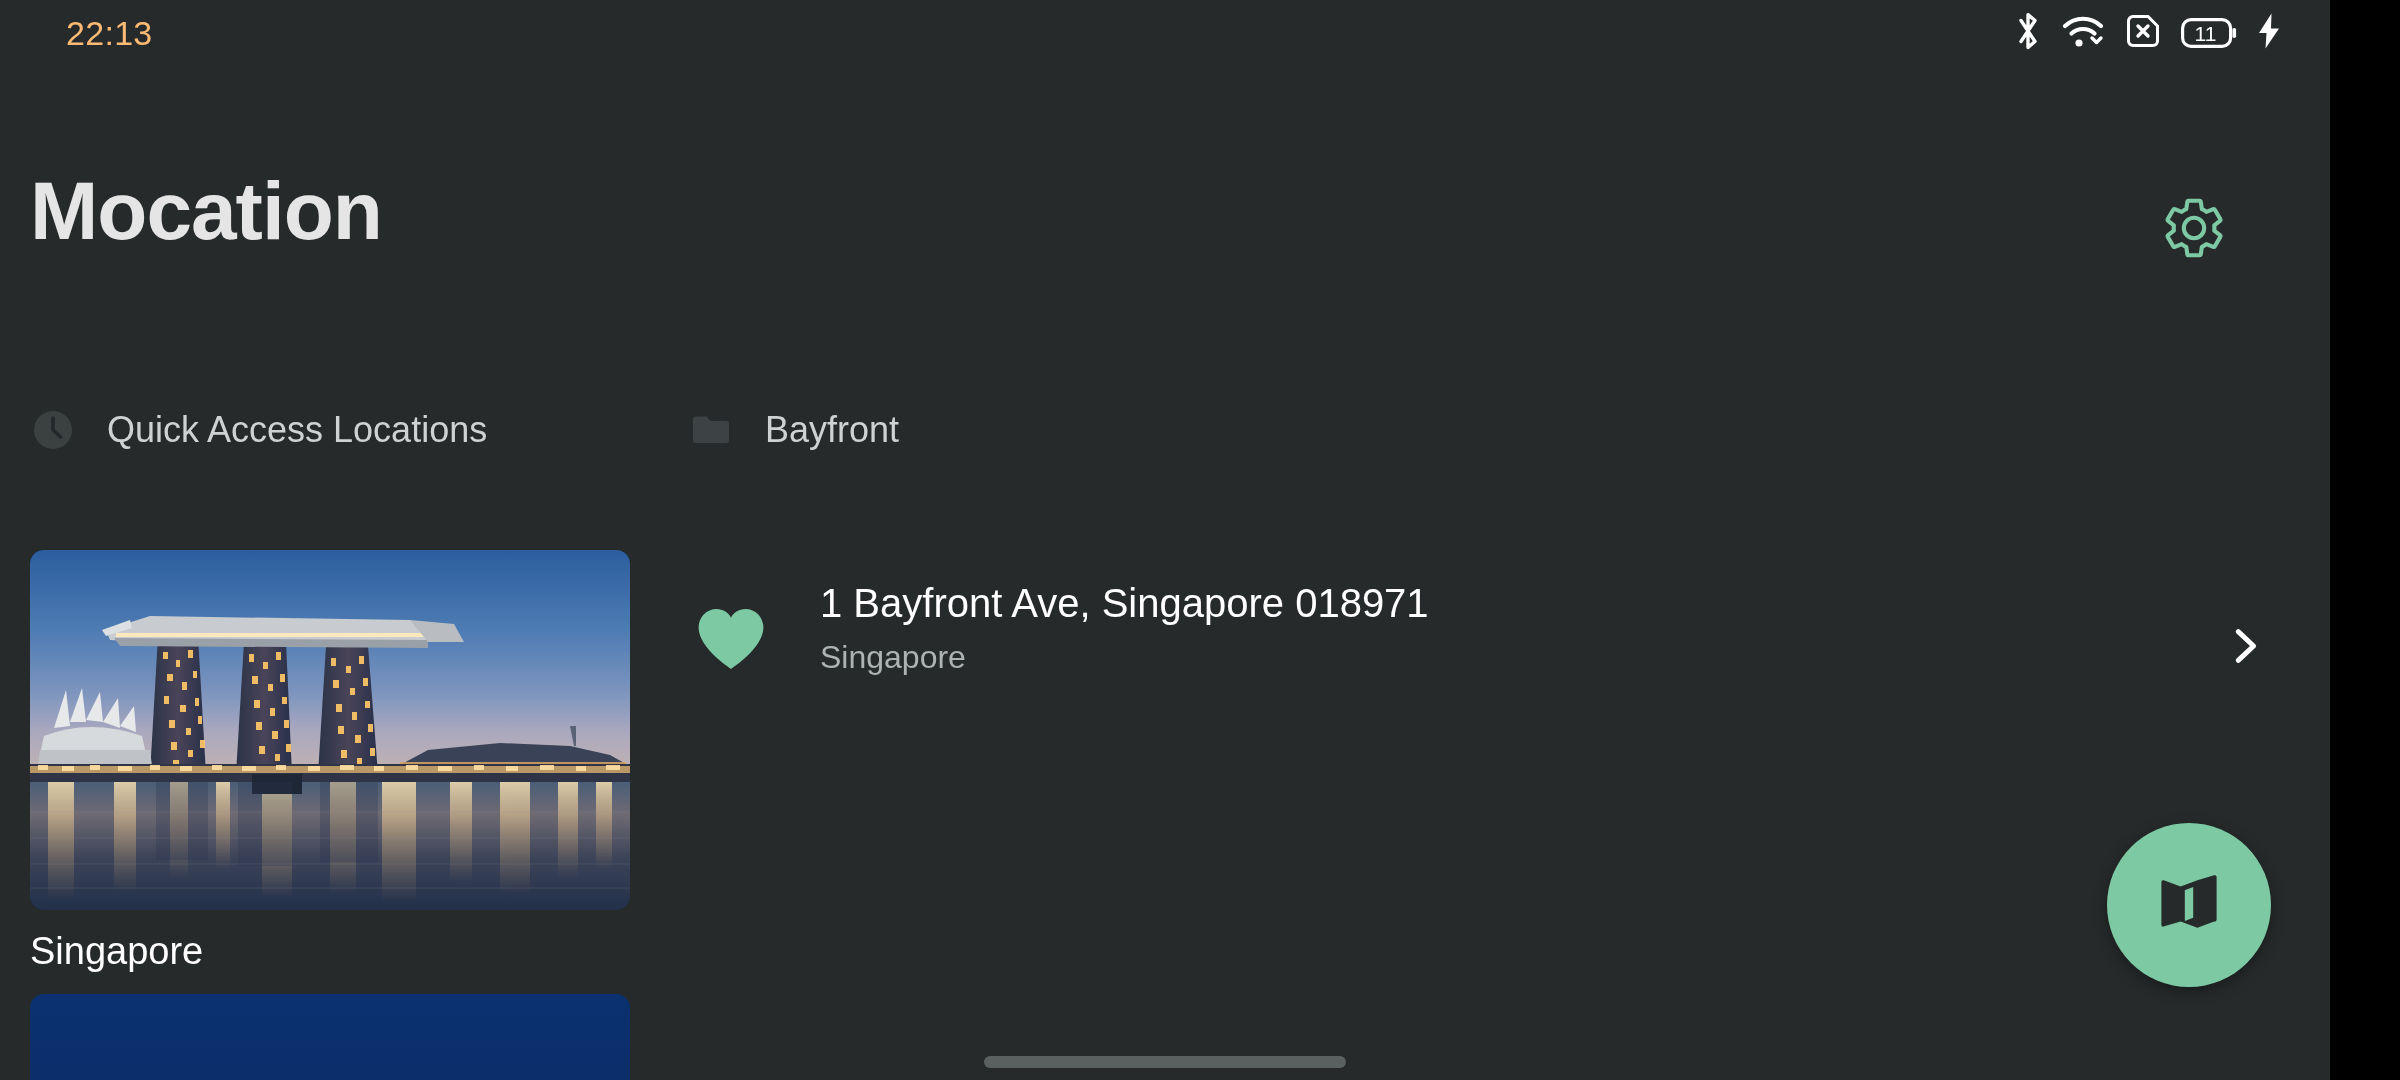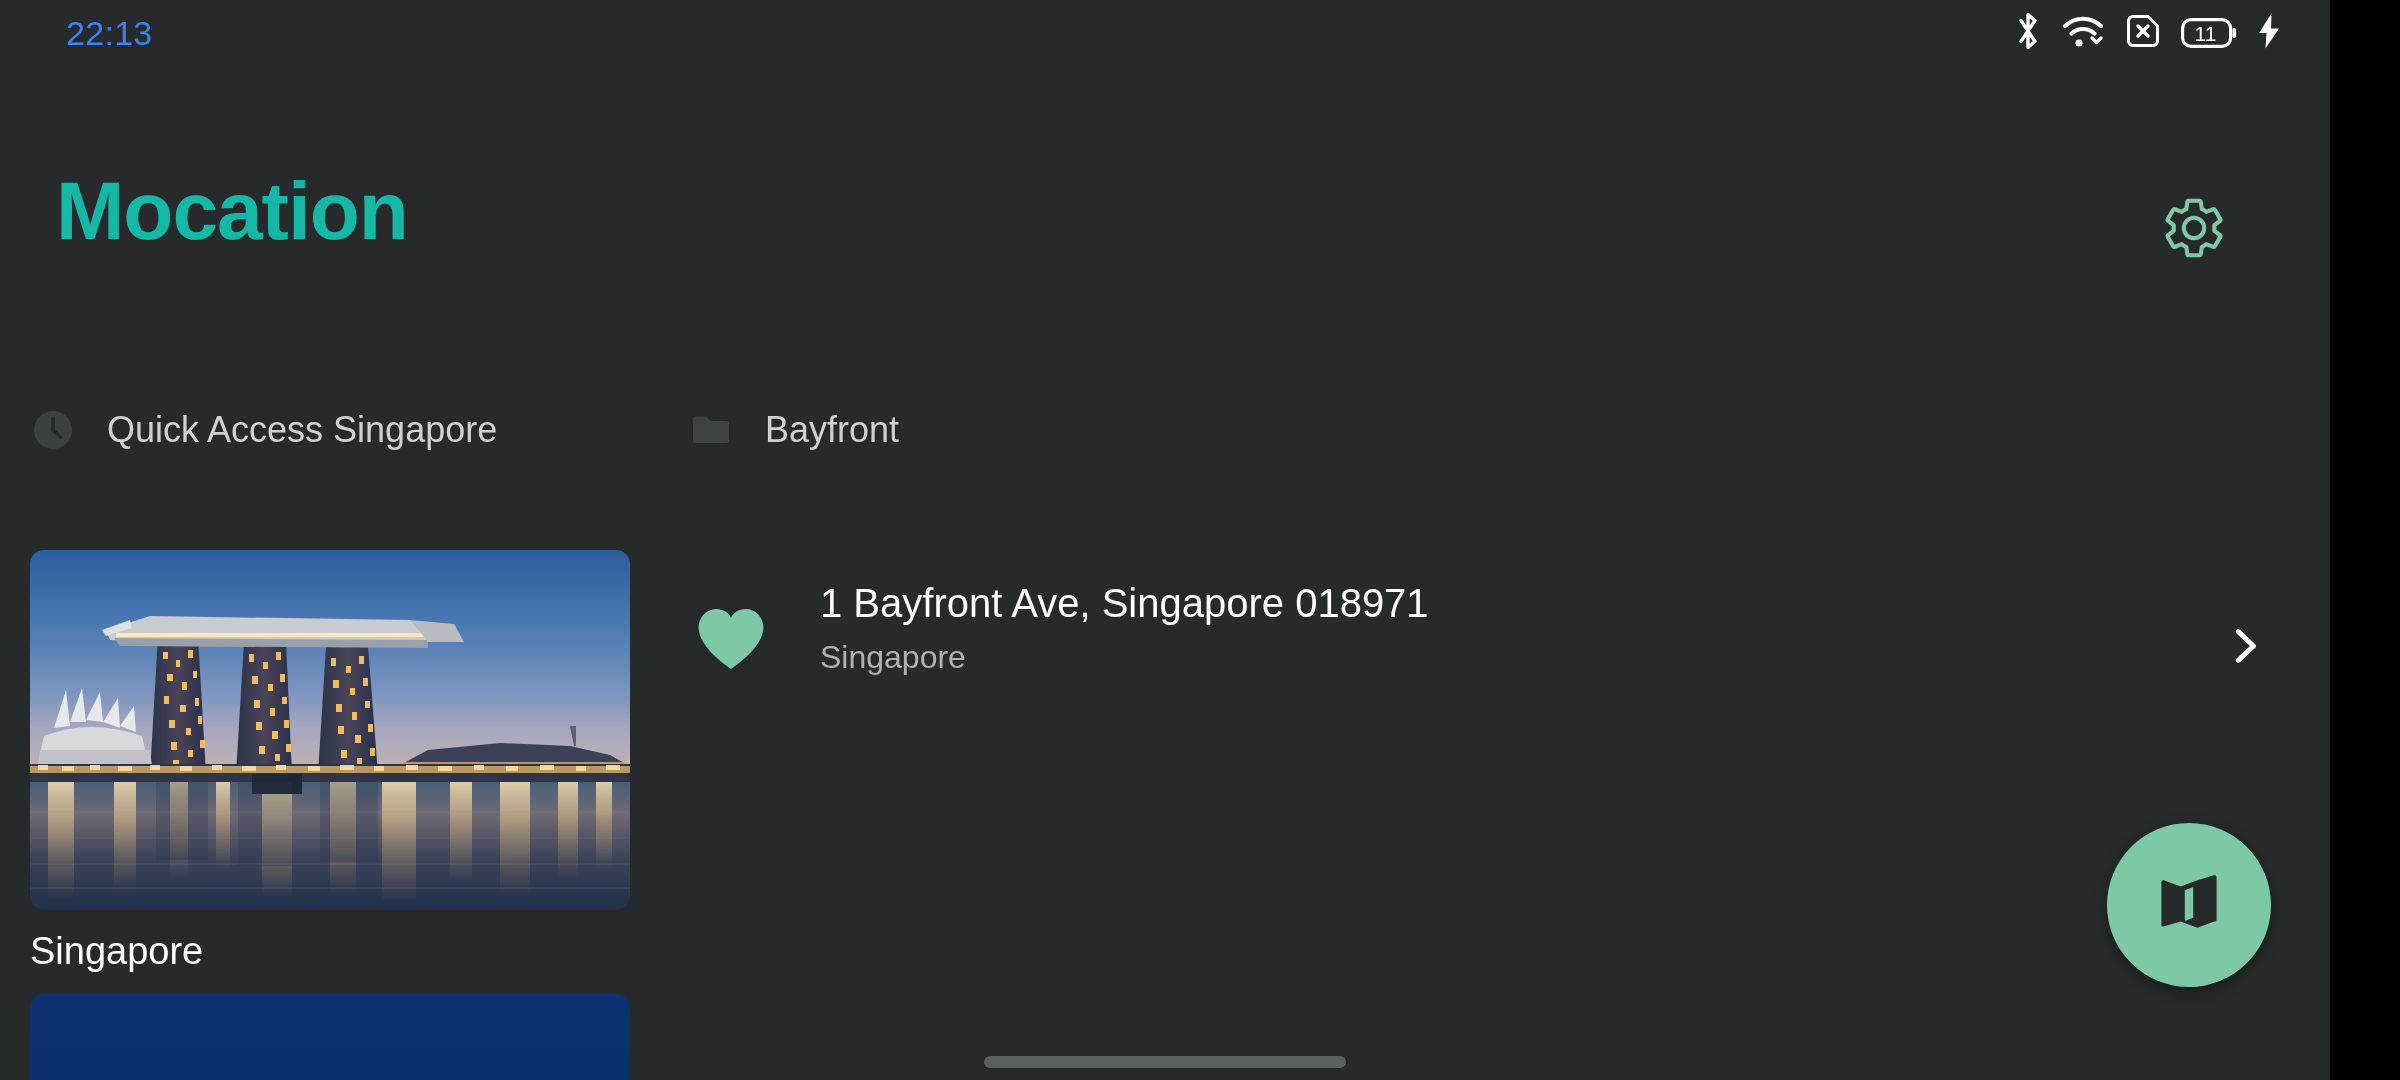--- a/index.html
+++ b/index.html
@@ -35,21 +35,21 @@
     left: 0; top: 0;
     width: 2330px;
     height: 66px;
     display: flex;
     align-items: center;
     justify-content: space-between;
     padding: 0 48px 0 66px;
   }
 
   #status-clock {
-    color: #3b82f6;
+    color: #fdba74;
     font-size: 34px;
     letter-spacing: 0.3px;
     line-height: 1;
   }
 
   #status-icons {
     display: flex;
     align-items: center;
     gap: 19px;
     height: 44px;
@@ -74,25 +74,25 @@
 
   
   #app-header {
     position: absolute;
     left: 0; top: 66px;
     width: 2330px;
     height: 200px;
   }
   #page-title {
     position: absolute;
-    left: 56px;
+    left: 30px;
     top: 104px;
     font-size: 82px;
     font-weight: bold;
-    color: #14b8a6;
+    color: #e5e5e5;
     letter-spacing: -1px;
     line-height: 1;
   }
   #settings-button {
     position: absolute;
     right: 100px;
     top: 128px;
     width: 72px; height: 72px;
     display: flex; align-items: center; justify-content: center;
     cursor: pointer;
@@ -304,21 +304,21 @@
 
   <div id="content">
 
     <div id="quick-access-head" class="section-head">
       <span class="head-icon">
         <svg width="42" height="42" viewBox="0 0 42 42">
           <circle cx="21" cy="21" r="19" fill="#3B4141"></circle>
           <path d="M21 9 L21 21 L28.5 28" fill="none" stroke="#23292A" stroke-width="3.6" stroke-linecap="round" stroke-linejoin="round"></path>
         </svg>
       </span>
-      <span class="section-head-label">Quick Access Singapore</span>
+      <span class="section-head-label">Quick Access Locations</span>
     </div>
 
     <div id="favorites-head" class="section-head">
       <span class="head-icon">
         <svg width="42" height="42" viewBox="0 0 42 42">
           <path d="M3 10.5 A3 3 0 0 1 6 7.5 H16.5 L20.5 12 H36
                    A3 3 0 0 1 39 15 V31 A3 3 0 0 1 36 34 H6
                    A3 3 0 0 1 3 31 Z" fill="#3D4344"></path>
         </svg>
       </span>

